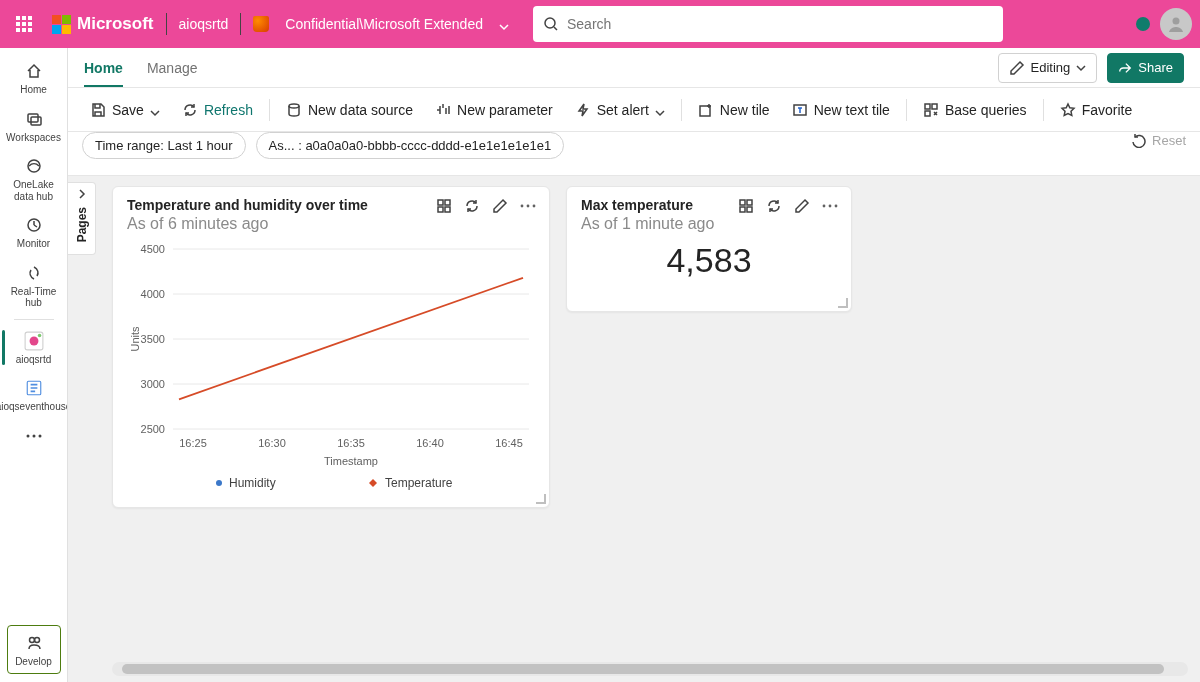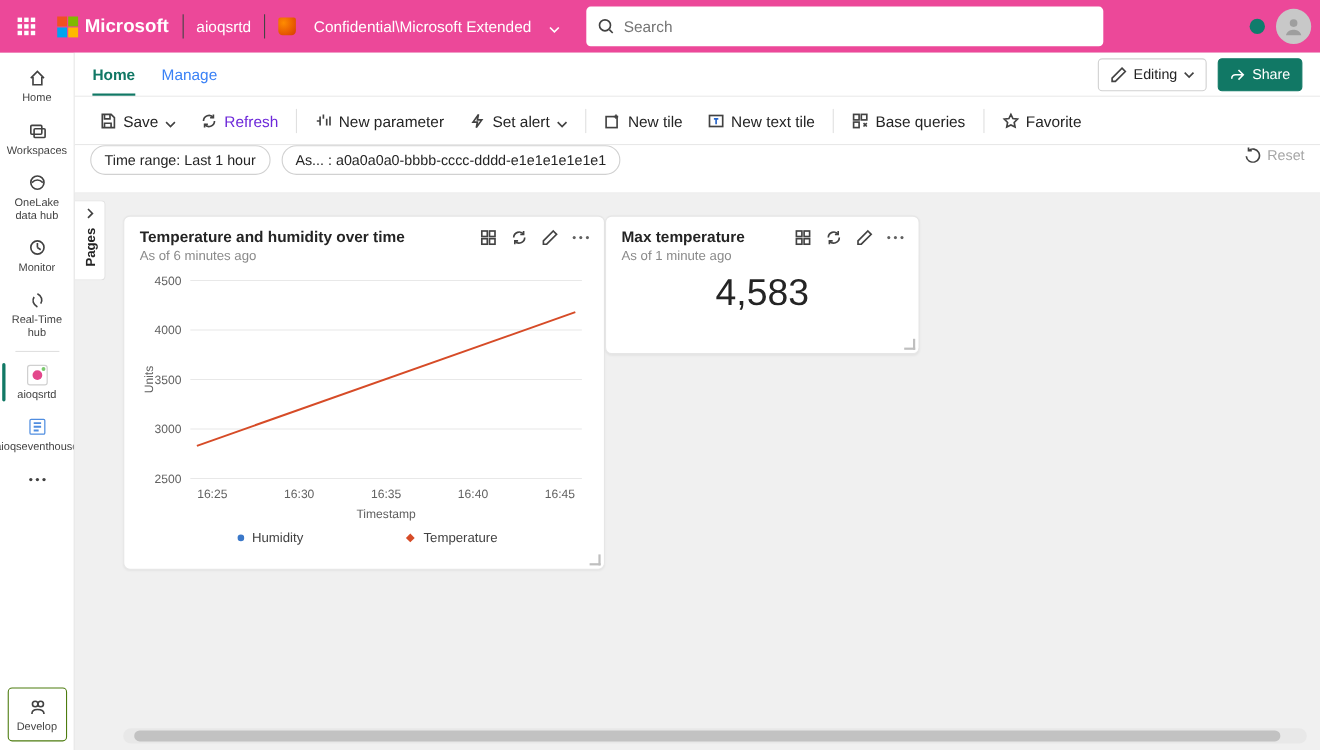--- a/index.html
+++ b/index.html
@@ -28,47 +28,47 @@
 .rail-item.active { position:relative; }
 .rail-item.active::before { content:""; position:absolute; left:0; top:6px; bottom:6px; width:3px; background:#117865; border-radius:2px; }
 .rail-ico { width:22px; height:22px; display:flex; align-items:center; justify-content:center; }
 .rail-divider { width:40px; height:1px; background:#e0e0e0; margin:4px 0; }
 .rail-spacer { flex:1; }
 .rail-foot { width:54px; border:1px solid #4d7c0f; border-radius:4px; padding:6px 2px; margin-bottom:8px; }
 
 
 .main { position:absolute; left:68px; right:0; top:48px; bottom:0; display:flex; flex-direction:column; background:#f5f5f5; }
 .tabs-row { background:#fff; height:40px; display:flex; align-items:center; padding:0 16px; gap:24px; border-bottom:1px solid #e6e6e6; }
-.tab { font-size:14px; padding:10px 0; cursor:pointer; color:#3b82f6; position:relative; }
+.tab { font-size:14px; padding:10px 0; cursor:pointer; color:#737373; position:relative; }
 .tab.active { color:#117865; font-weight:600; }
 .tab.active::after { content:""; position:absolute; left:0; right:0; bottom:-1px; height:2px; background:#117865; }
 .tabs-right { margin-left:auto; display:flex; gap:10px; }
 .btn { display:flex; align-items:center; gap:6px; height:30px; padding:0 10px; border:1px solid #d1d1d1; border-radius:4px; background:#fff; cursor:pointer; font-size:13px; }
 .btn.primary { background:#117865; color:#fff; border-color:#117865; }
 
 
 .toolbar { background:#fff; height:44px; display:flex; align-items:center; padding:0 12px; gap:2px; border-bottom:1px solid #e6e6e6; }
 .tbtn { display:flex; align-items:flex-end; gap:6px; padding:6px 10px; cursor:pointer; font-size:14px; border-radius:4px; }
 .tdiv { width:1px; height:22px; background:#e0e0e0; margin:0 4px; }
 
 
 .filters { background:#fff; height:44px; display:flex; align-items:flex-start; padding:0 14px; gap:10px; border-bottom:1px solid #e6e6e6; }
 .pill { border:1px solid #d1d1d1; border-radius:16px; padding:5px 12px; font-size:13px; cursor:pointer; }
 .reset { margin-left:auto; color:#a6a6a6; display:flex; align-items:center; gap:5px; cursor:pointer; }
 
 
 .canvas { flex:1; position:relative; background:#f0f0f0; overflow:auto; }
 .pages-toggle { position:absolute; left:0; top:6px; width:28px; background:#fff; border:1px solid #e0e0e0; border-left:0; border-radius:0 4px 4px 0; padding:6px 4px 12px 4px; display:flex; flex-direction:column; align-items:center; gap:8px; cursor:pointer; }
 .pages-label { writing-mode: vertical-rl; transform: rotate(180deg); font-size:12px; font-weight:600; }
-.tiles { position:absolute; left:44px; top:20px; display:flex; gap:0; align-items:flex-start; }
+.tiles { position:absolute; left:44px; top:10px; display:flex; gap:16px; align-items:flex-start; }
 
 .tile { background:#fff; border:1px solid #e6e6e6; border-radius:6px; box-shadow:0 1px 2px rgba(0,0,0,0.05); position:relative; }
 .tile-head { display:flex; padding:10px 12px 4px 14px; }
 .tile-title { font-size:14px; font-weight:600; }
-.tile-sub { font-size:12px; color:#8a8a8a; margin-top:2px; }
+.tile-sub { font-size:16px; color:#8a8a8a; margin-top:2px; }
 .tile-actions { margin-left:auto; display:flex; gap:10px; color:#616161; }
 .tile-actions span { cursor:pointer; width:18px; height:18px; display:flex; align-items:center; justify-content:center; }
 .tile-resize { position:absolute; right:3px; bottom:3px; width:10px; height:10px; border-right:2px solid #bfbfbf; border-bottom:2px solid #bfbfbf; }
 
 .chart-tile { width:438px; height:322px; }
 .chartbox { padding:4px 12px 8px 12px; }
 .metric-tile { width:286px; height:126px; }
 .metric-val { font-size:34px; font-weight:400; text-align:center; padding:4px 0 12px 0; }
 
 .hscroll { position:absolute; left:44px; right:12px; bottom:6px; height:14px; background:#e8e8e8; border-radius:7px; }
@@ -248,23 +248,30 @@
         <span>Save</span>
         <svg class="chev" viewBox="0 0 10 10">
           <path d="M1 3l4 4 4-4" stroke="#424242" fill="none" stroke-width="1.5"></path>
         </svg>
       </div>
     <div class="tbtn">
         <svg class="ico" viewBox="0 0 16 16" stroke="#117865">
           <path d="M3 8a5 5 0 0 1 9-3M13 8a5 5 0 0 1-9 3"></path>
           <path d="M12 2v3h-3M4 14v-3h3"></path>
         </svg>
-        <span style="color:#6d28d9">Refresh</span>
+        <span style="color:#0f766e">Refresh</span>
       </div>
     <div class="tdiv"></div>
+    <div class="tbtn">
+        <svg class="ico" viewBox="0 0 16 16">
+          <ellipse cx="8" cy="4" rx="5" ry="2"></ellipse>
+          <path d="M3 4v8c0 1.1 2.2 2 5 2s5-.9 5-2V4"></path>
+        </svg>
+        <span>New data source</span>
+      </div>
     <div class="tbtn">
         <svg class="ico" viewBox="0 0 16 16">
           <path d="M5 4v8M8 2v4M11 6v6M14 4v8"></path>
           <path d="M2 8h3"></path>
         </svg>
         <span>New parameter</span>
       </div>
     <div class="tbtn">
         <svg class="ico" viewBox="0 0 16 16">
           <path d="M9 2L4 9h4l-1 5 5-7H8z"></path>

